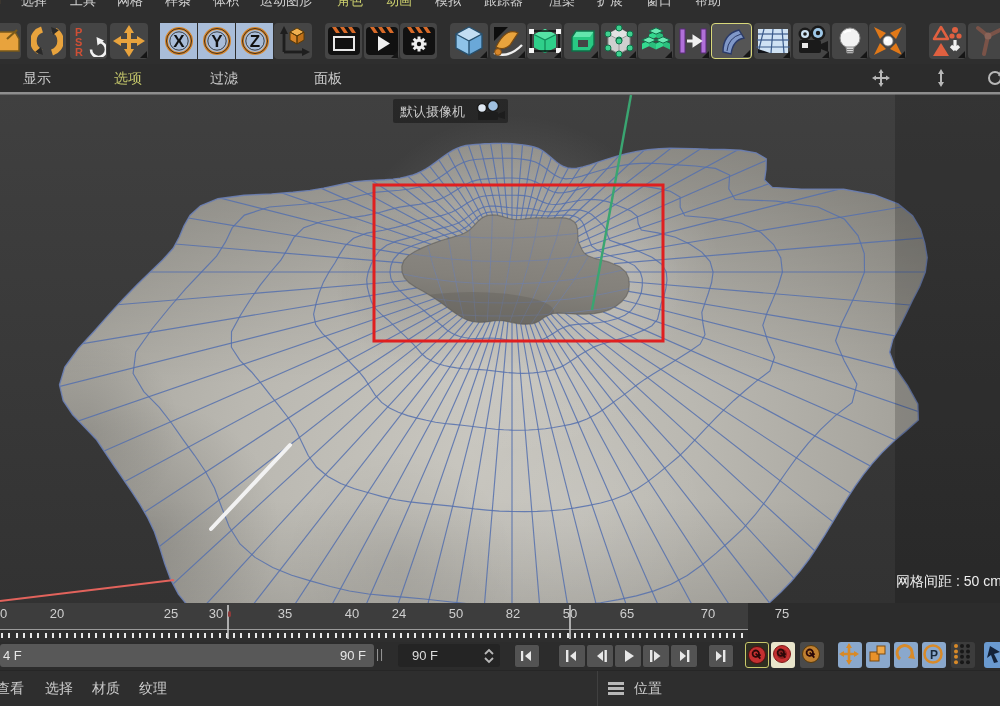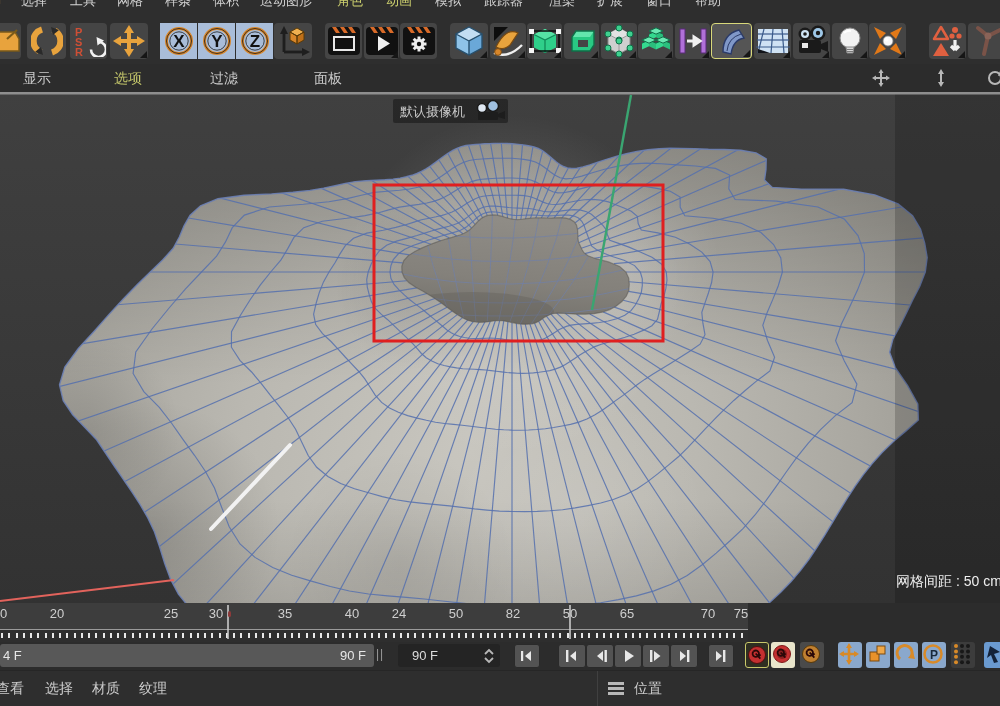--- a/index.html
+++ b/index.html
@@ -454,21 +454,21 @@
   <span class="num" style="left:171px;">25</span>
   <span class="num" style="left:216px;">30</span>
   <span class="num" style="left:285px;text-align:right;">35</span>
   <span class="num" style="left:352px;">40</span>
   <span class="num" style="left:399px;">24</span>
   <span class="num" style="left:456px;">50</span>
   <span class="num" style="left:513px;">82</span>
   <span class="num" style="left:570px;">50</span>
   <span class="num" style="left:627px;">65</span>
   <span class="num" style="left:708px;">70</span>
-  <span class="num" style="left:741px;">75</span>
+  <span class="num" style="left:782px;">75</span>
   <div class="abs" style="left:0;top:26px;width:748px;height:1px;background:#9a9a9a;"></div>
   <div class="abs" style="left:0;top:27px;width:748px;height:12px;background:#2e2e2e;">
         <i style="position:absolute;left:1.0px;top:3px;width:2px;height:5px;background:#e8e8e8;"></i>
         <i style="position:absolute;left:8.2px;top:3px;width:2px;height:5px;background:#e8e8e8;"></i>
         <i style="position:absolute;left:15.5px;top:3px;width:2px;height:5px;background:#e8e8e8;"></i>
         <i style="position:absolute;left:22.8px;top:3px;width:2px;height:5px;background:#e8e8e8;"></i>
         <i style="position:absolute;left:30.0px;top:3px;width:2px;height:5px;background:#e8e8e8;"></i>
         <i style="position:absolute;left:37.2px;top:3px;width:2px;height:5px;background:#e8e8e8;"></i>
         <i style="position:absolute;left:44.5px;top:3px;width:2px;height:5px;background:#e8e8e8;"></i>
         <i style="position:absolute;left:51.8px;top:3px;width:2px;height:5px;background:#e8e8e8;"></i>

